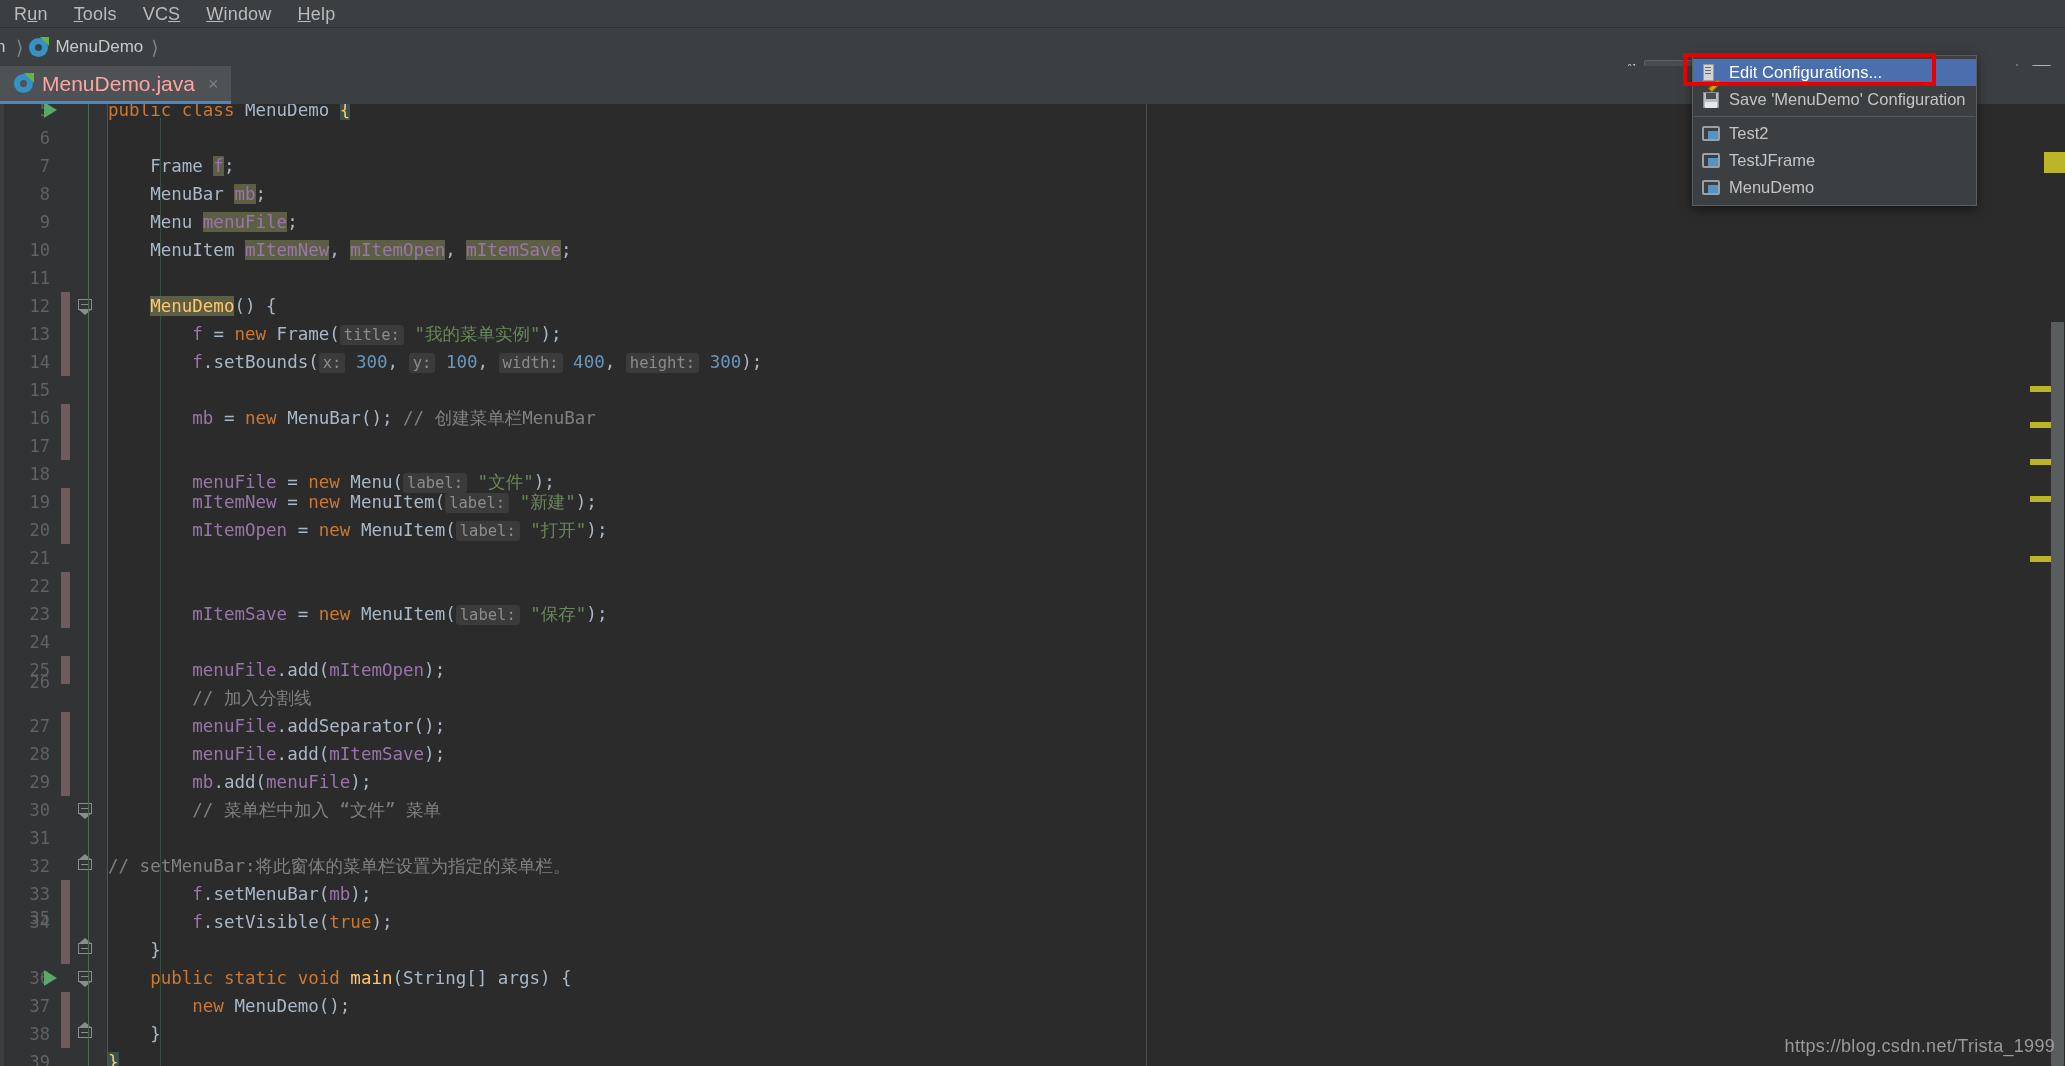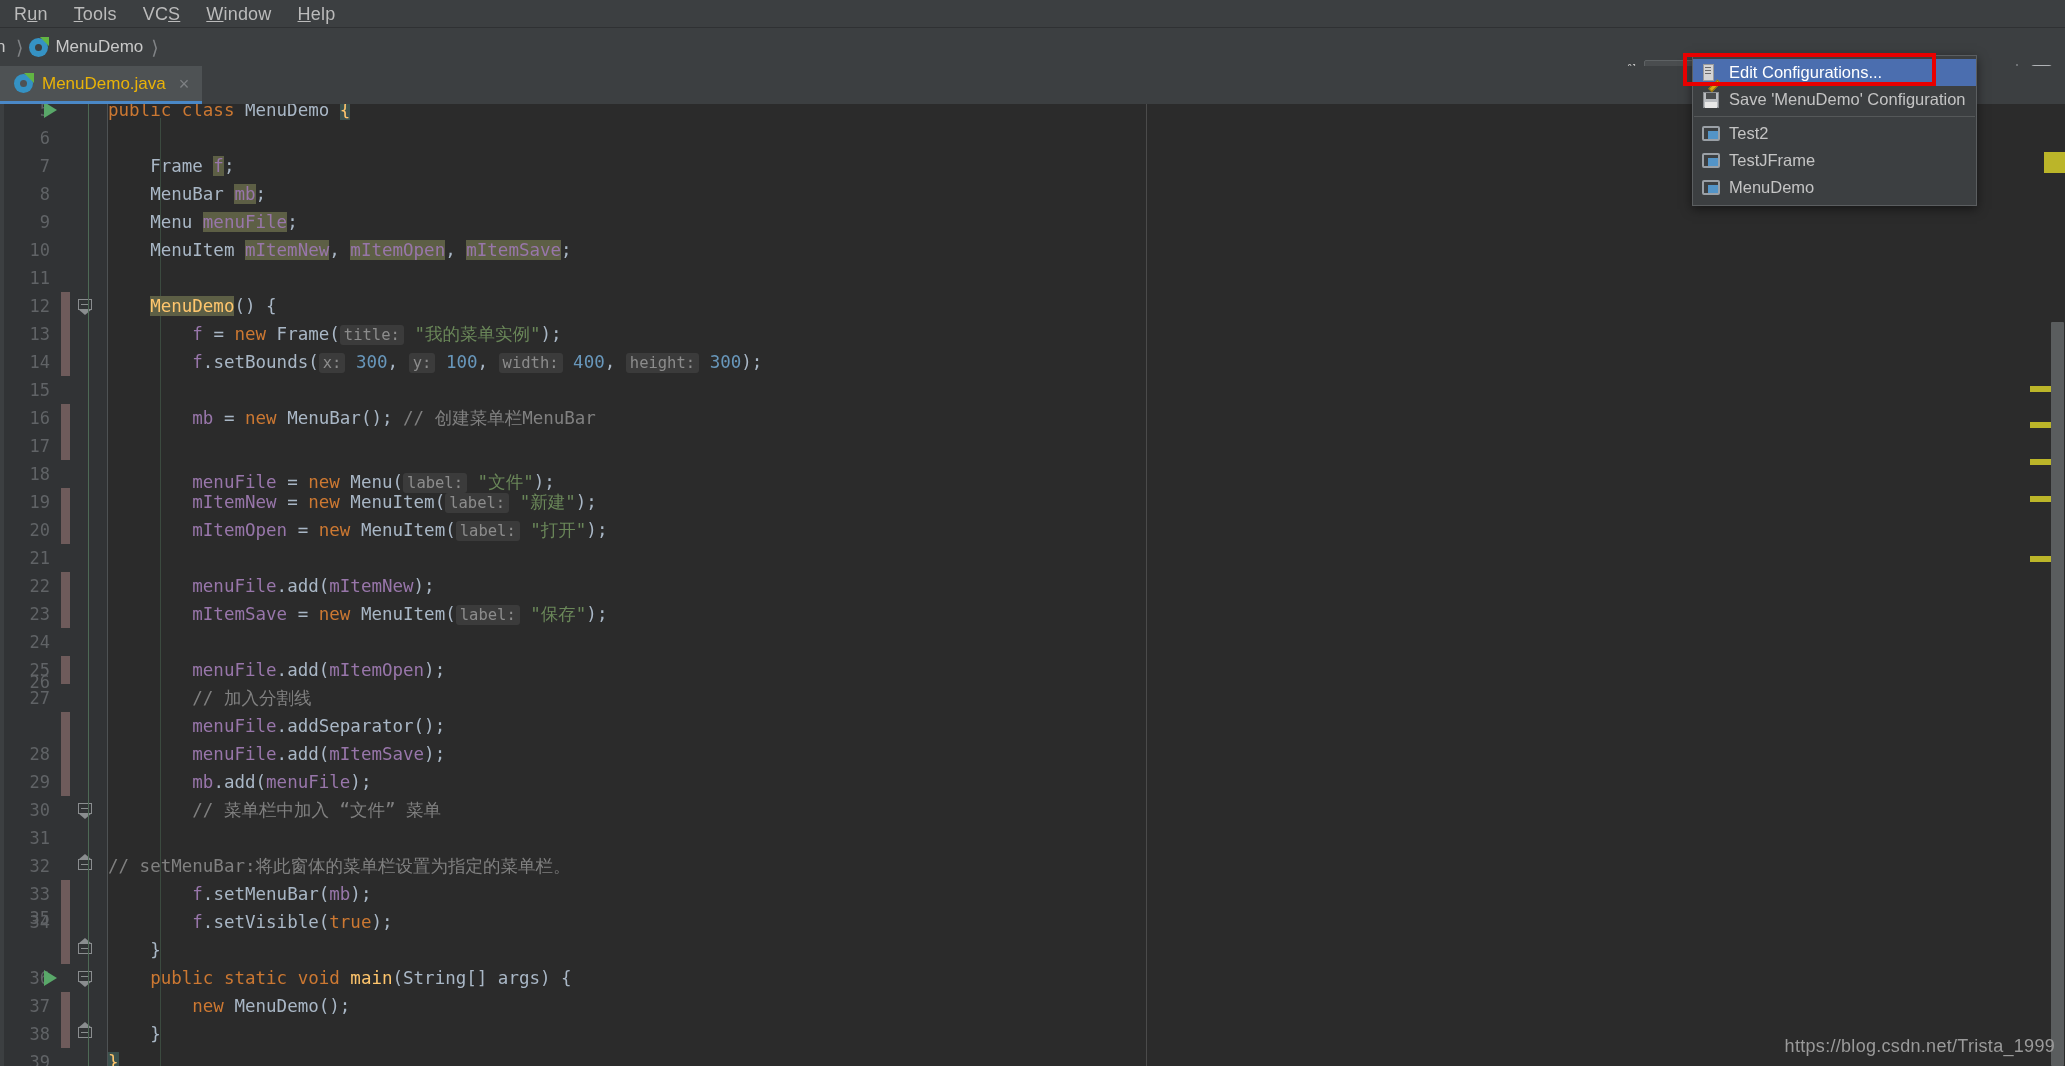--- a/index.html
+++ b/index.html
@@ -98,21 +98,21 @@
     position: absolute; left: 0; top: 66px; width: 2065px; height: 38px;
     background: #3c3f41;
   }
   .tab {
     position: absolute; left: 0; top: 0; height: 38px;
     display: flex; align-items: center; gap: 9px;
     padding: 0 13px 0 14px; background: #4e5254;
     border-bottom: 3px solid #4a88c7;
   }
   .tab .cls-icon .hole { background: #4e5254; }
-  .tab-title { font-size: 17px; color: #eab308; white-space: nowrap; }
+  .tab-title { font-size: 21px; color: #fca5a5; white-space: nowrap; }
   .tab-close { font-size: 18px; color: #7e8184; line-height: 1; padding-left: 4px; }
 
   
   .editor {
     position: absolute; left: 0; top: 104px; width: 2065px; height: 962px;
     background: #2b2b2b; overflow: hidden;
   }
   .gutter {
     position: absolute; left: 0; top: 0; width: 108px; height: 962px;
     background: #313335;
@@ -402,21 +402,21 @@
           <div class="lnum" style="top: 328px;">17</div>
           <div class="lnum" style="top: 356px;">18</div>
           <div class="lnum" style="top: 384px;">19</div>
           <div class="lnum" style="top: 412px;">20</div>
           <div class="lnum" style="top: 440px;">21</div>
           <div class="lnum" style="top: 468px;">22</div>
           <div class="lnum" style="top: 496px;">23</div>
           <div class="lnum" style="top: 524px;">24</div>
           <div class="lnum" style="top: 552px;">25</div>
           <div class="lnum" style="top: 564px;">26</div>
-          <div class="lnum" style="top: 580px;">27</div>
+          <div class="lnum" style="top: 608px;">27</div>
           <div class="lnum" style="top: 636px;">28</div>
           <div class="lnum" style="top: 664px;">29</div>
           <div class="lnum" style="top: 692px;">30</div>
           <div class="lnum" style="top: 720px;">31</div>
           <div class="lnum" style="top: 748px;">32</div>
           <div class="lnum" style="top: 776px;">33</div>
           <div class="lnum" style="top: 804px;">34</div>
           <div class="lnum" style="top: 800px;">35</div>
           <div class="lnum" style="top: 860px;">36</div>
           <div class="lnum" style="top: 888px;">37</div>
@@ -493,21 +493,20 @@
         <div class="cl" style="top: 188px;">    <span class="mth ident-hl">MenuDemo</span>() {</div>
         <div class="cl" style="top: 216px;">        <span class="fld">f</span> = <span class="kw">new </span>Frame(<span class="hint">title:</span> <span class="str">"我的菜单实例"</span>);</div>
         <div class="cl" style="top: 244px;">        <span class="fld">f</span>.setBounds(<span class="hint">x:</span> <span class="num">300</span>, <span class="hint">y:</span> <span class="num">100</span>, <span class="hint">width:</span> <span class="num">400</span>, <span class="hint">height:</span> <span class="num">300</span>);</div>
         <div class="cl" style="top: 272px;"></div>
         <div class="cl" style="top: 300px;">        <span class="fld">mb</span> = <span class="kw">new </span>MenuBar(); <span class="cmt">// 创建菜单栏MenuBar</span></div>
         <div class="cl" style="top: 328px; margin-top: 36px;">        <span class="fld">menuFile</span> = <span class="kw">new </span>Menu(<span class="hint">label:</span> <span class="str">"文件"</span>);</div>
         <div class="cl" style="top: 356px;"></div>
         <div class="cl" style="top: 384px;">        <span class="fld">mItemNew</span> = <span class="kw">new </span>MenuItem(<span class="hint">label:</span> <span class="str">"新建"</span>);</div>
         <div class="cl" style="top: 412px;">        <span class="fld">mItemOpen</span> = <span class="kw">new </span>MenuItem(<span class="hint">label:</span> <span class="str">"打开"</span>);</div>
         <div class="cl" style="top: 440px;"></div>
-        <div class="cl" style="top: 468px;">        <span class="fld">menuFile</span>.add(<span class="fld">mItemNew</span>);</div>
         <div class="cl" style="top: 496px;">        <span class="fld">mItemSave</span> = <span class="kw">new </span>MenuItem(<span class="hint">label:</span> <span class="str">"保存"</span>);</div>
         <div class="cl" style="top: 524px;"></div>
         <div class="cl" style="top: 552px;">        <span class="fld">menuFile</span>.add(<span class="fld">mItemOpen</span>);</div>
         <div class="cl" style="top: 580px;">        <span class="cmt">// 加入分割线</span></div>
         <div class="cl" style="top: 608px;">        <span class="fld">menuFile</span>.addSeparator();</div>
         <div class="cl" style="top: 636px;">        <span class="fld">menuFile</span>.add(<span class="fld">mItemSave</span>);</div>
         <div class="cl" style="top: 664px;">        <span class="fld">mb</span>.add(<span class="fld">menuFile</span>);</div>
         <div class="cl" style="top: 692px;">        <span class="cmt">// 菜单栏中加入 “文件” 菜单</span></div>
         <div class="cl" style="top: 720px;"></div>
         <div class="cl" style="top: 748px;"><span class="cmt">// setMenuBar:将此窗体的菜单栏设置为指定的菜单栏。</span></div>

